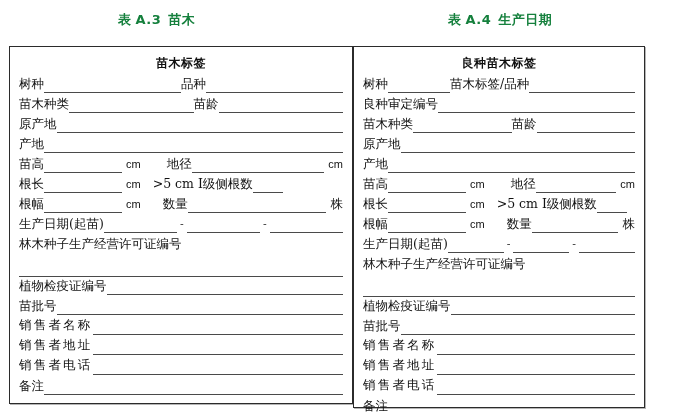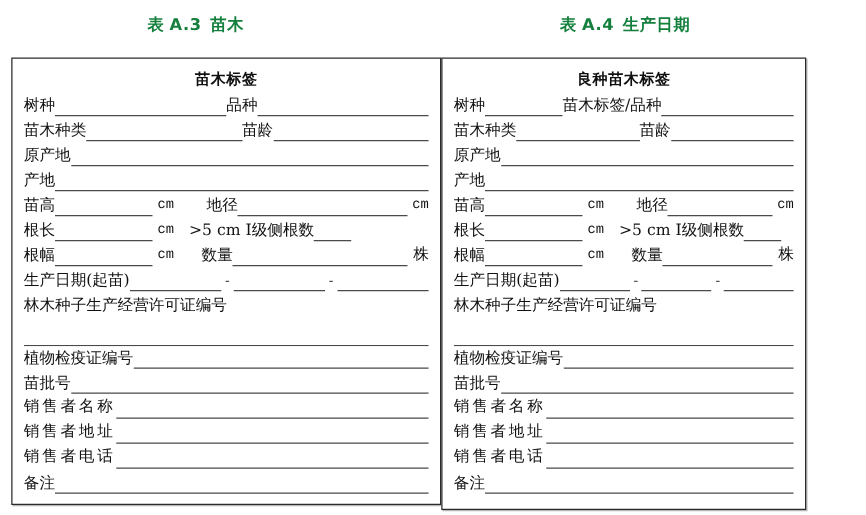--- a/index.html
+++ b/index.html
@@ -65,21 +65,21 @@
   .lbl {
     flex: 0 0 auto;
     padding-bottom: 1px;
   }
   .lbl.sp { letter-spacing: 2.2px; font-family: Liberation Mono, monospace; }
 
   .unit {
     flex: 0 0 auto;
     padding: 0 0 1px 4px;
     font-size: 11px;
-    font-family: Liberation Mono, monospace;
+    font-family: Liberation Sans, sans-serif;
   }
   .unit.cjk { font-size: 12.5px; padding-left: 5px; }
 
   .gap { flex: 0 0 auto; }
 
   
   .blank {
     border-bottom: 1px solid #4a4a4a;
     height: 14px;
     flex: 1 1 auto;
@@ -240,20 +240,24 @@
 
     <div class="rows">
 
       <div class="row">
         <span class="lbl">树种</span>
         <span class="blank fixed-md"></span>
         <span class="lbl">苗木标签/品种</span>
         <span class="blank"></span>
       </div>
 
+      <div class="row fullline">
+        <span class="lbl">良种审定编号</span>
+        <span class="blank"></span>
+      </div>
 
       <div class="row">
         <span class="lbl">苗木种类</span>
         <span class="blank"></span>
         <span class="lbl">苗龄</span>
         <span class="blank"></span>
       </div>
 
       <div class="row fullline">
         <span class="lbl">原产地</span>

